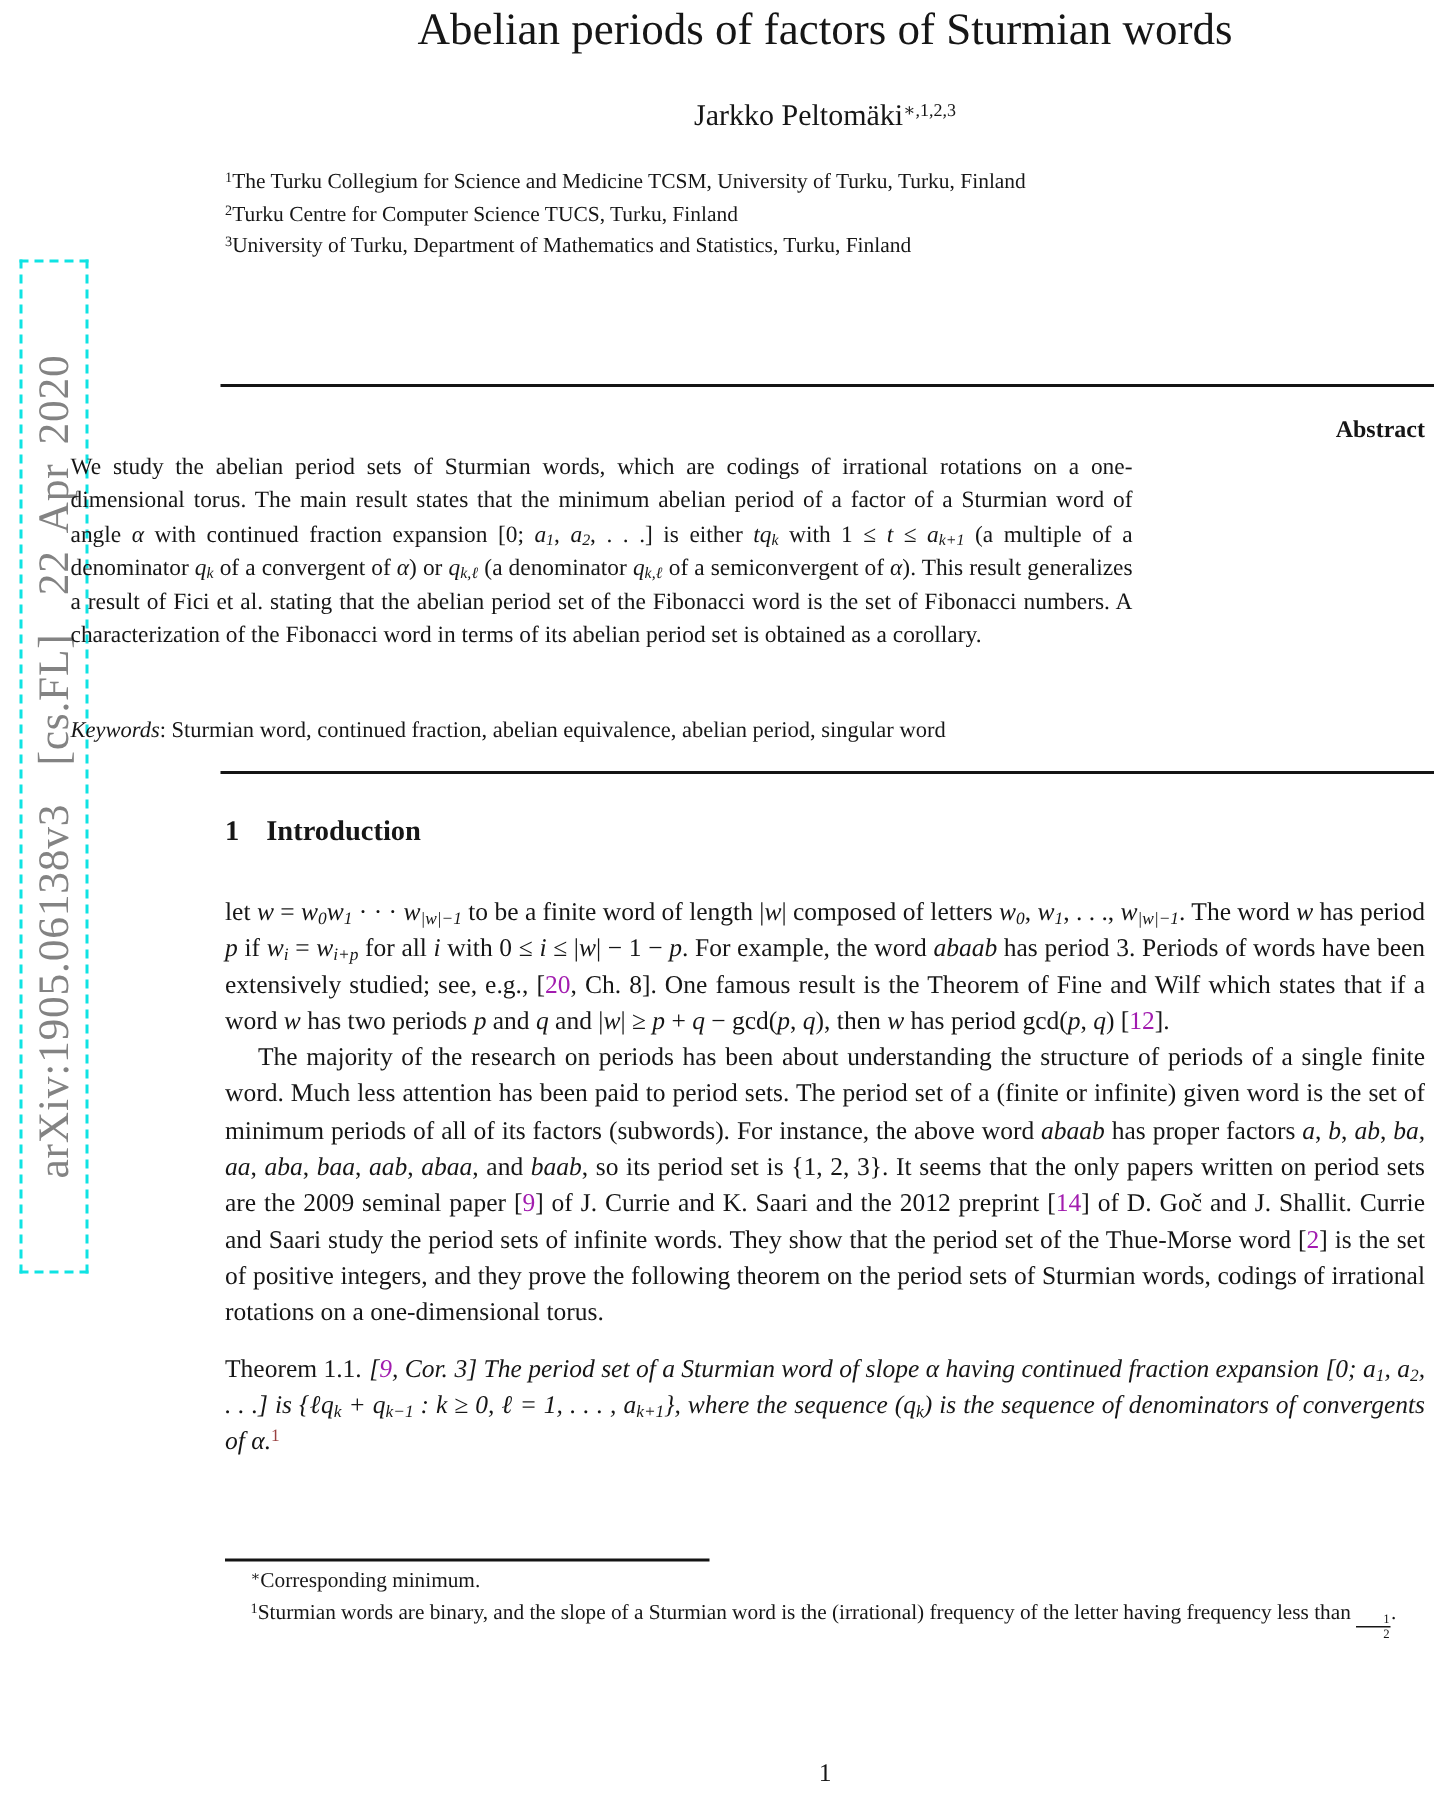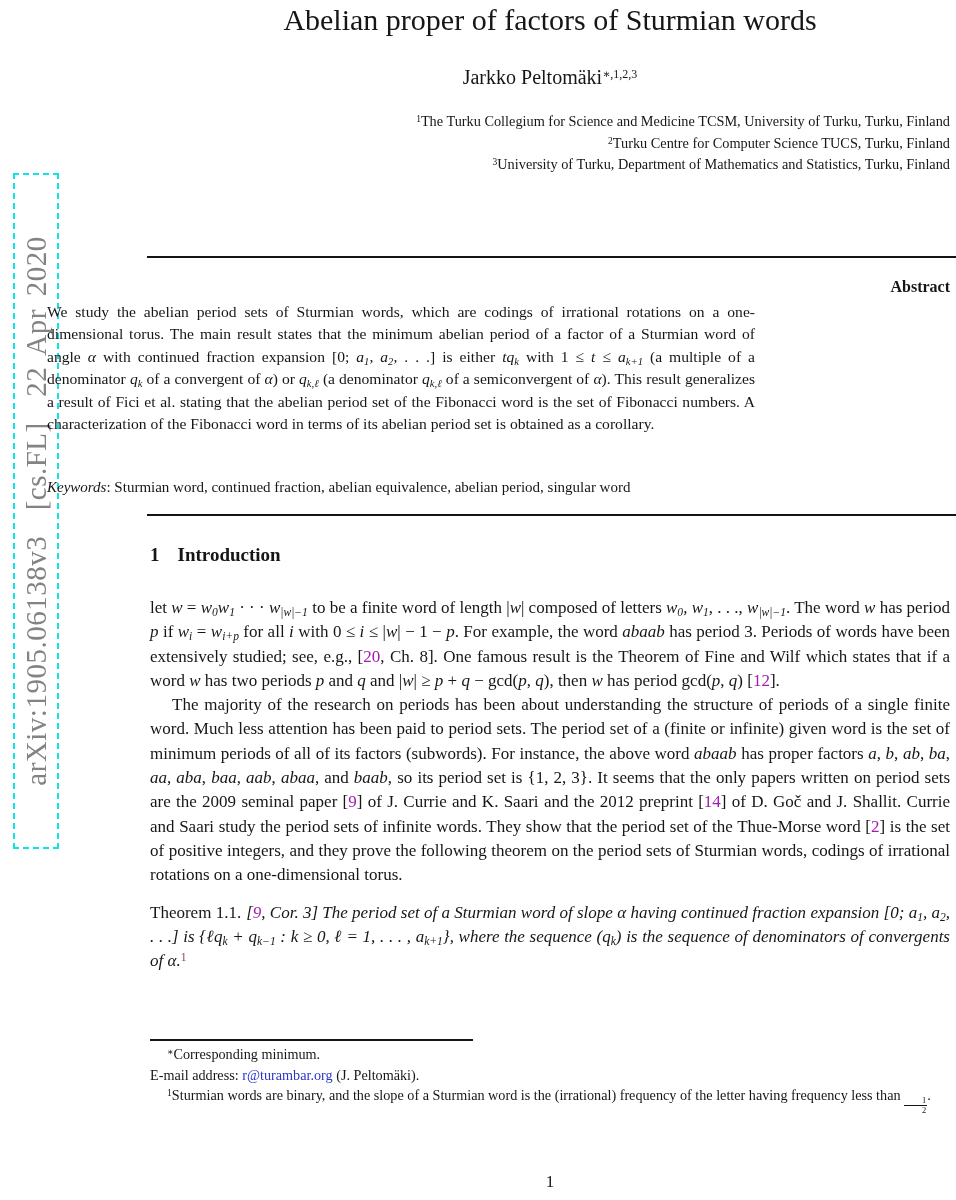--- a/index.html
+++ b/index.html
@@ -22,21 +22,21 @@
   }
   .watermark span{
     font-size:29px;color:#838383;white-space:pre;
     letter-spacing:0.5px;word-spacing:5px;
   }
   
   .content{position:absolute;left:150px;top:0;width:800px;}
   .title{top:0;width:800px;text-align:center;font-size:30px;line-height:40px;}
   .author{top:66px;width:800px;text-align:center;font-size:20px;}
   .author sup{font-size:12px;vertical-align:6px;}
-  .affils{top:110px;width:800px;text-align:right;font-size:14.3px;line-height:19.5px;}
+  .affils{top:110px;width:800px;text-align:left;font-size:14.3px;line-height:19.5px;}
   .affils sup{font-size:9.5px;vertical-align:4px;}
   
   .rule-full{position:absolute;left:147px;width:809px;height:2px;background:#141414;}
   .rule-foot{position:absolute;left:150px;width:323px;height:2px;background:#141414;}
   
   .abs-heading{top:278px;width:800px;text-align:right;font-weight:bold;font-size:16px;}
   .abs-body{top:301px;left:47px;width:708px;font-size:15.6px;line-height:22.4px;text-align:justify;}
   .keywords{top:479px;left:47px;width:708px;font-size:15px;}
   
   .sec-heading{top:544px;width:800px;font-weight:bold;font-size:19px;}
@@ -62,21 +62,21 @@
   .frac{display:inline-flex;flex-direction:column;align-items:center;vertical-align:-0.35em;font-size:60%;line-height:1.05;font-style:normal;}
   .frac .num{border-bottom:1px solid #161616;padding:0 1px;}
 </style>
 </head>
 <body>
 
 <div class="watermark">
   <span>arXiv:1905.06138v3  [cs.FL]  22 Apr 2020</span>
 </div>
 
-<div class="abs content title">Abelian proper of factors of Sturmian words</div>
+<div class="abs content title">Abelian periods of factors of Sturmian words</div>
 
 <div class="abs content author"><span>Jarkko Peltomäki</span><sup>∗,1,2,3</sup></div>
 
 <div class="abs content affils">
   <div><sup>1</sup><span>The Turku Collegium for Science and Medicine TCSM, University of Turku, Turku, Finland</span></div>
   <div><sup>2</sup><span>Turku Centre for Computer Science TUCS, Turku, Finland</span></div>
   <div><sup>3</sup><span>University of Turku, Department of Mathematics and Statistics, Turku, Finland</span></div>
 </div>
 
 <div class="rule-full" style="top:256px;"></div>
@@ -93,20 +93,19 @@
 
 <div class="abs content bodyflow">
   <p><span>let </span><span class="seg-i">w</span><span> = </span><span class="seg-i">w</span><sub class="seg-sub">0</sub><span class="seg-i">w</span><sub class="seg-sub">1</sub><span> · · · </span><span class="seg-i">w</span><sub class="seg-sub">|w|−1</sub><span> to be a finite word of length |</span><span class="seg-i">w</span><span>| composed of letters </span><span class="seg-i">w</span><sub class="seg-sub">0</sub><span>, </span><span class="seg-i">w</span><sub class="seg-sub">1</sub><span>, . . ., </span><span class="seg-i">w</span><sub class="seg-sub">|w|−1</sub><span>. The word </span><span class="seg-i">w</span><span> has period </span><span class="seg-i">p</span><span> if </span><span class="seg-i">w</span><sub class="seg-sub">i</sub><span> = </span><span class="seg-i">w</span><sub class="seg-sub">i+p</sub><span> for all </span><span class="seg-i">i</span><span> with 0 ≤ </span><span class="seg-i">i</span><span> ≤ |</span><span class="seg-i">w</span><span>| − 1 − </span><span class="seg-i">p</span><span>. For example, the word </span><span class="seg-i">abaab</span><span> has period 3.  Periods of words have been extensively studied; see, e.g., [</span><span class="seg-cite">20</span><span>, Ch. 8].  One famous result is the Theorem of Fine and Wilf which states that if a word </span><span class="seg-i">w</span><span> has two periods </span><span class="seg-i">p</span><span> and </span><span class="seg-i">q</span><span> and |</span><span class="seg-i">w</span><span>| ≥ </span><span class="seg-i">p</span><span> + </span><span class="seg-i">q</span><span> − gcd(</span><span class="seg-i">p</span><span>, </span><span class="seg-i">q</span><span>), then </span><span class="seg-i">w</span><span> has period gcd(</span><span class="seg-i">p</span><span>, </span><span class="seg-i">q</span><span>) [</span><span class="seg-cite">12</span><span>].</span></p>
   <p class="para-indent"><span>The majority of the research on periods has been about understanding the structure of periods of a single finite word. Much less attention has been paid to period sets. The period set of a (finite or infinite) given word is the set of minimum periods of all of its factors (subwords). For instance, the above word </span><span class="seg-i">abaab</span><span> has proper factors </span><span class="seg-i">a</span><span>, </span><span class="seg-i">b</span><span>, </span><span class="seg-i">ab</span><span>, </span><span class="seg-i">ba</span><span>, </span><span class="seg-i">aa</span><span>, </span><span class="seg-i">aba</span><span>, </span><span class="seg-i">baa</span><span>, </span><span class="seg-i">aab</span><span>, </span><span class="seg-i">abaa</span><span>, and </span><span class="seg-i">baab</span><span>, so its period set is {1, 2, 3}. It seems that the only papers written on period sets are the 2009 seminal paper [</span><span class="seg-cite">9</span><span>] of J. Currie and K. Saari and the 2012 preprint [</span><span class="seg-cite">14</span><span>] of D. Goč and J. Shallit. Currie and Saari study the period sets of infinite words.  They show that the period set of the Thue-Morse word [</span><span class="seg-cite">2</span><span>] is the set of positive integers, and they prove the following theorem on the period sets of Sturmian words, codings of irrational rotations on a one-dimensional torus.</span></p>
   <p class="thm"><span class="seg-b">Theorem 1.1.</span><span>[</span><span class="seg-cite">9</span><span>, Cor. 3] The period set of a Sturmian word of slope </span><span>α</span><span> having continued fraction expansion [0; </span><span>a</span><sub class="seg-sub">1</sub><span>, </span><span>a</span><sub class="seg-sub">2</sub><span>, . . .] is {ℓ</span><span>q</span><sub class="seg-sub">k</sub><span> + </span><span>q</span><sub class="seg-sub">k−1</sub><span> : </span><span>k</span><span> ≥ 0, ℓ = 1, . . . , </span><span>a</span><sub class="seg-sub">k+1</sub><span>}, where the sequence (</span><span>q</span><sub class="seg-sub">k</sub><span>) is the sequence of denominators of convergents of </span><span>α</span><span>.</span><sup class="seg-supred">1</sup></p>
 </div>
 
 <div class="rule-foot" style="top:1039px;"></div>
 <div class="abs content footnotes">
   <p class="fn-indent"><sup class="seg-sup">∗</sup><span>Corresponding minimum.</span></p>
-  <p><span>E-mail address: </span><span class="seg-link">r@turambar.org</span><span> (J. Peltomäki).</span></p>
   <p class="fn-indent"><sup class="seg-sup">1</sup><span>Sturmian words are binary, and the slope of a Sturmian word is the (irrational) frequency of the letter having frequency less than </span><span class="frac">
         <span class="num">1</span>
         <span>2</span>
       </span><span>.</span></p>
 </div>
 
 <div class="abs content pagenum">1</div>
 
 </body></html>

